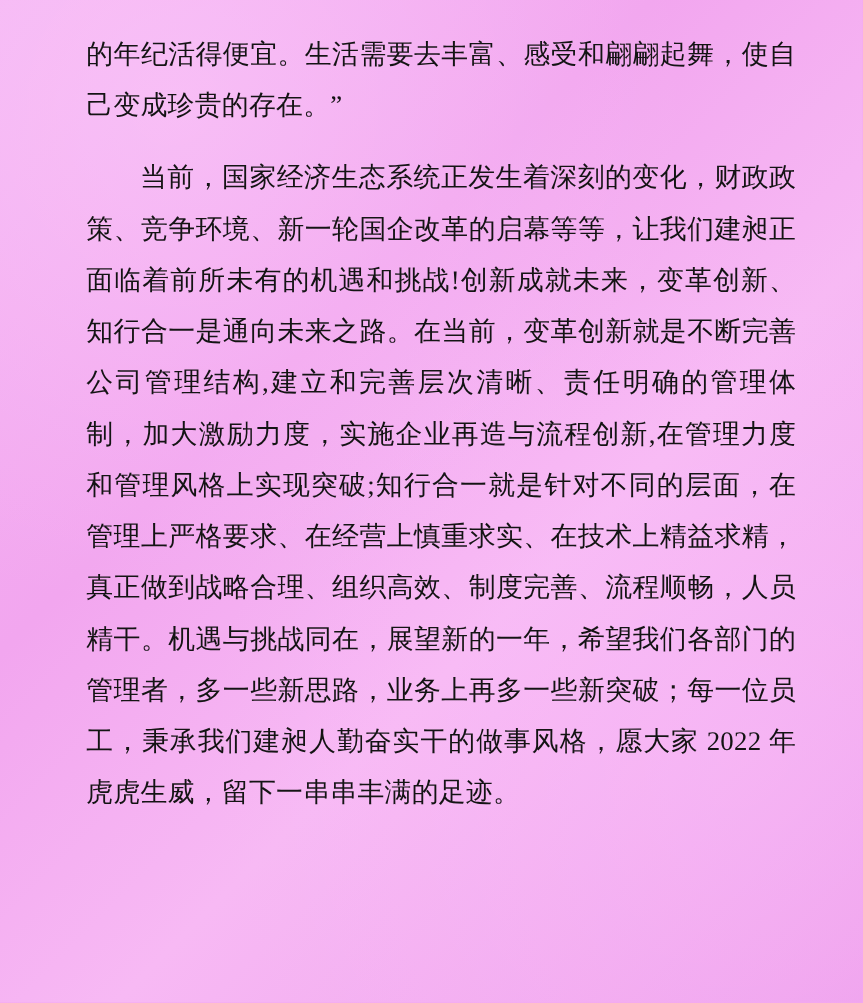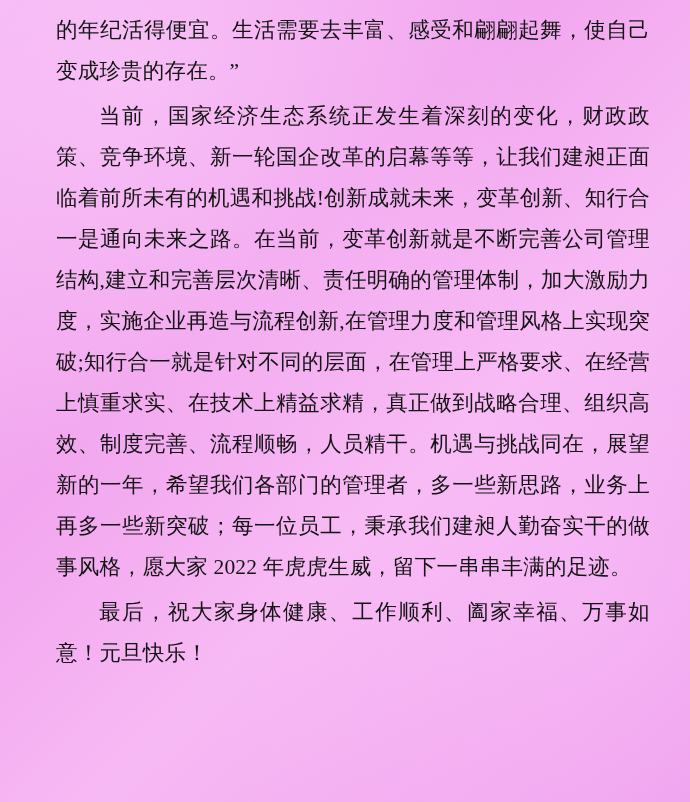--- a/index.html
+++ b/index.html
@@ -30,21 +30,21 @@
     background:
       radial-gradient(circle at 20% 10%, rgba(255,220,255,0.35), rgba(255,255,255,0) 45%),
       radial-gradient(circle at 85% 75%, rgba(255,200,255,0.30), rgba(255,255,255,0) 50%);
     pointer-events: none;
   }
   .doc-body {
     position: relative;
     padding: 6px 36px 0 52px;
   }
   p {
-    margin: 4px;
+    margin: 17px;
     font-size: 21.5px;
     line-height: 41px;
     color: #141414;
     text-align: justify;
     text-justify: inter-ideograph;
     letter-spacing: 0.2px;
     word-break: break-all;
   }
   p.indent {
     text-indent: 2em;
@@ -53,16 +53,15 @@
     height: 60px;
   }
 </style>
 </head>
 <body>
 
 <div id="page">
   <div class="doc-body">
     <p class="para">的年纪活得便宜。生活需要去丰富、感受和翩翩起舞，使自己变成珍贵的存在。”</p>
     <p class="para indent">当前，国家经济生态系统正发生着深刻的变化，财政政策、竞争环境、新一轮国企改革的启幕等等，让我们建昶正面临着前所未有的机遇和挑战!创新成就未来，变革创新、知行合一是通向未来之路。在当前，变革创新就是不断完善公司管理结构,建立和完善层次清晰、责任明确的管理体制，加大激励力度，实施企业再造与流程创新,在管理力度和管理风格上实现突破;知行合一就是针对不同的层面，在管理上严格要求、在经营上慎重求实、在技术上精益求精，真正做到战略合理、组织高效、制度完善、流程顺畅，人员精干。机遇与挑战同在，展望新的一年，希望我们各部门的管理者，多一些新思路，业务上再多一些新突破；每一位员工，秉承我们建昶人勤奋实干的做事风格，愿大家 2022 年虎虎生威，留下一串串丰满的足迹。</p>
-    <p class="para indent">最后，祝大家身体健康、工作顺利、阖家幸福、万事如意！元旦快乐！</p>
     <div class="spacer-bottom"></div>
   </div>
 </div>
 
 </body></html>

